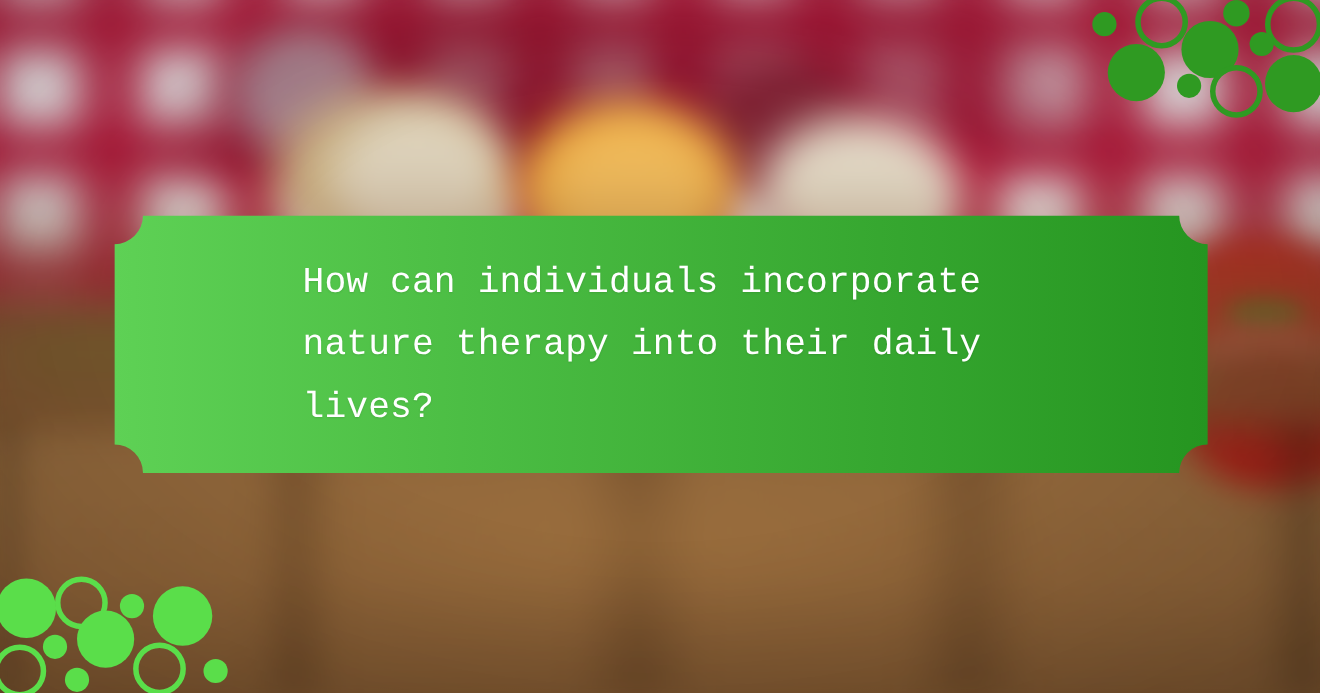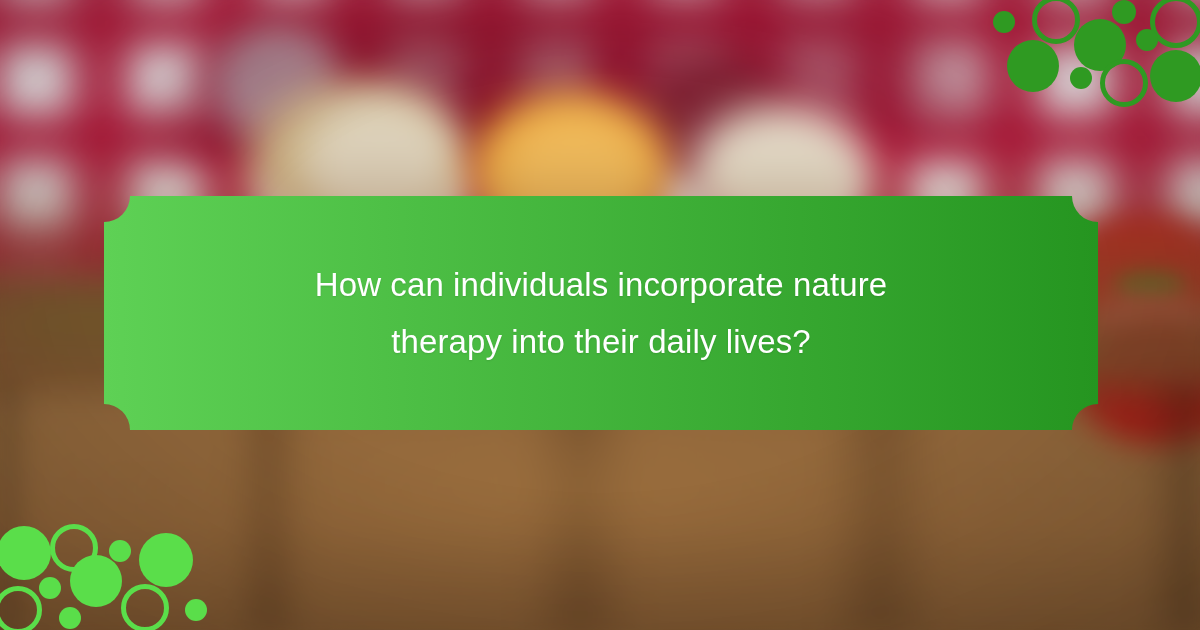--- a/index.html
+++ b/index.html
@@ -156,26 +156,25 @@
     width:994px; height:234px;
     display:flex; align-items:center; justify-content:center;
   }
   #banner-bg { position:absolute; inset:0; }
   #banner-bg svg { display:block; width:100%; height:100%; }
 
   #banner-text {
     position:relative;
     z-index:2;
     color:#ffffff;
-    font-family:Liberation Sans, sans-serif;
+    font-family:Liberation Mono, monospace;
     font-size:33px;
     font-weight:400;
     line-height:57px;
     letter-spacing:0.1px;
-    text-align:center;
     max-width:700px;
     padding:0 24px;
     text-shadow:0 1px 2px rgba(0,0,0,0.10);
   }
 </style>
 </head>
 <body>
 
 <div id="stage">
 

